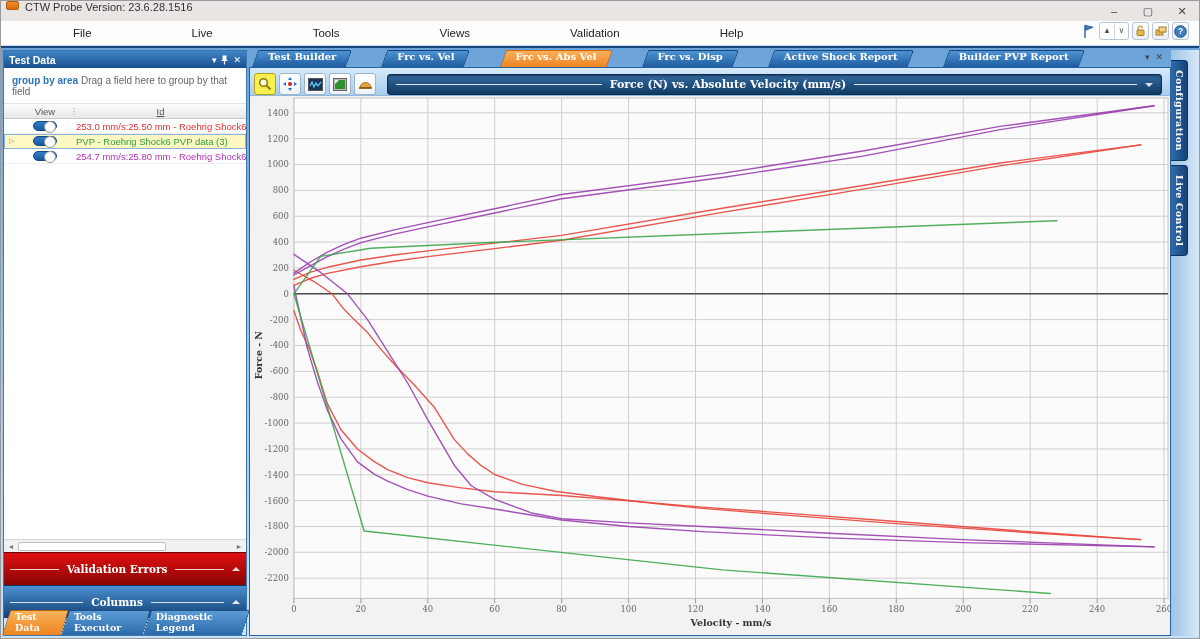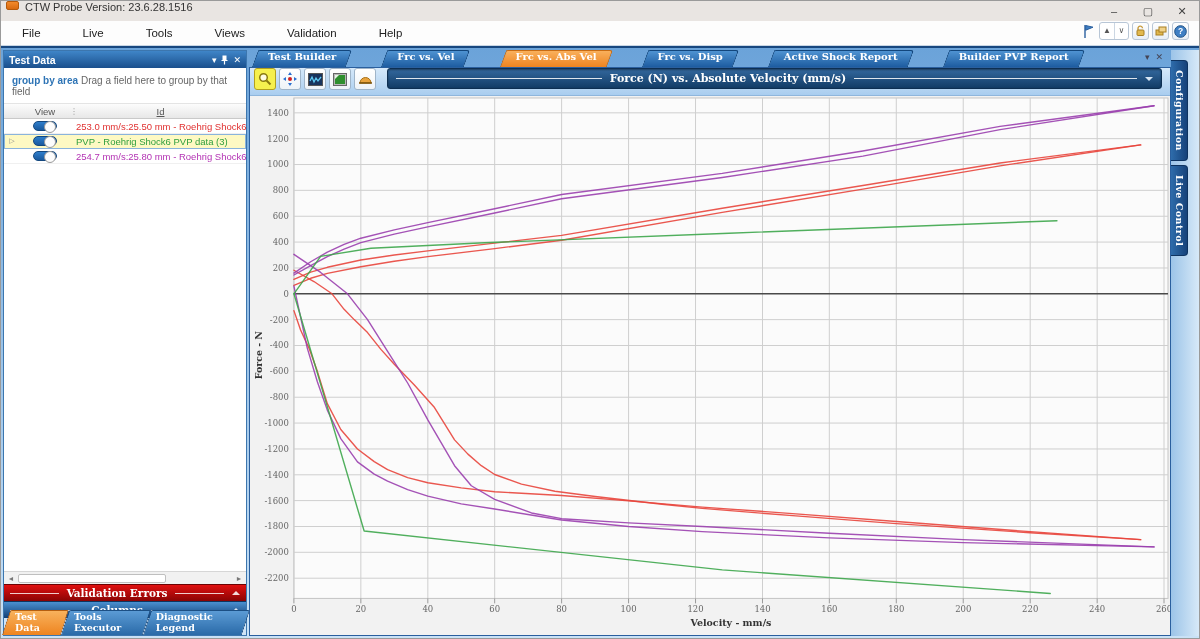--- a/index.html
+++ b/index.html
@@ -7,21 +7,21 @@
   .window { position:relative; width:1200px; height:639px; background:#e9e5e2; overflow:hidden; border:1px solid #9a9a9a; }
 
   
   .titlebar { position:absolute; top:0; left:0; right:0; height:20px; background:#e9e5e2; display:flex; align-items:flex-start; font-size:11px; color:#333; }
   .app-icon { width:13px; height:9px; margin:0 6px 0 5px; background:linear-gradient(#f28a2b,#d96a10); border-radius:2px; border:1px solid #b55a0c; }
   .win-controls { position:absolute; right:0; top:0; height:20px; display:flex; }
   .win-btn { width:34px; height:20px; text-align:center; font-size:11px; line-height:20px; color:#444; }
 
   
   .menubar { position:absolute; top:20px; left:0; right:0; height:25px; background:#fdfdfd; border-bottom:1px solid #c9d6e4; display:flex; align-items:center; font-size:11.5px; color:#222; }
-  .menu-item { padding:4px 21px; }
+  .menu-item { padding:4px 28px;margin-left:44px; }
 
   .sd-tab { position:absolute; right:118px; top:16px; width:106px; height:29px; background:linear-gradient(#5d9cd8,#1b5ca4); border:1px solid #124a82; border-bottom:none; border-radius:6px 6px 0 0; z-index:4; display:flex; align-items:center; padding:0 4px; }
   .sd-btn { height:19px; flex:1; background:linear-gradient(#a81d1d,#6d0c0c); border:1px solid #d8a8a8; border-radius:4px; color:#fff7e8; font:italic bold 10.5px "DejaVu Serif", serif; display:flex; align-items:center; justify-content:center; gap:4px; }
   .shield { width:11px; height:12px; background:#d02020; clip-path:polygon(50% 0,100% 18%,100% 55%,50% 100%,0 55%,0 18%); color:#fff; font-size:7px; line-height:11px; text-align:center; font-style:normal; font-family:"Liberation Sans",sans-serif; }
 
   .top-icons { position:absolute; right:10px; top:21px; display:flex; gap:3px; align-items:center; z-index:5; }
   .tool-btn { width:17px; height:18px; background:linear-gradient(#ffffff,#e8eef5); border:1px solid #b8c6d6; border-radius:3px; display:flex; align-items:center; justify-content:center; }
   .tool-group { display:flex; border:1px solid #b8c6d6; border-radius:3px; background:#fff; }
   .tool-group span { width:14px; height:16px; font-size:8px; color:#555; text-align:center; line-height:16px; }
   .tool-group span + span { border-left:1px solid #ccd7e3; }
@@ -44,21 +44,21 @@
   .trow.selected { background:#fef9c3; outline:1px solid #8ab4dc; outline-offset:-1px; }
   .expander { width:16px; text-align:center; color:#888; font-size:7px; }
   .view-cell { width:50px; display:flex; justify-content:center; }
   .toggle { width:24px; height:10px; border-radius:6px; background:linear-gradient(#2f7ecb,#1a5a9e); position:relative; border:1px solid #14487f; }
   .toggle::after { content:''; position:absolute; right:0px; top:-1px; width:10px; height:10px; border-radius:50%; background:#fdfdfd; border:1px solid #9a9a9a; }
   .row-label { flex:1; padding-left:6px; white-space:nowrap; overflow:hidden; }
   .panel-fill { flex:1; background:#fff; }
   .hscroll { height:13px; background:#f1f1f1; border-top:1px solid #d6d6d6; display:flex; align-items:center; padding:0 2px; }
   .hs-arrow { font-size:7px; color:#777; width:10px; text-align:center; }
   .hs-thumb { height:9px; flex-basis:62%; background:#fff; border:1px solid #bfbfbf; border-radius:2px; margin:0 2px; }
-  .band { height:17px; display:flex; align-items:center; color:#fff; font:bold 10.5px "DejaVu Serif", serif; padding:0 6px; gap:8px; }
+  .band { height:33px; display:flex; align-items:center; color:#fff; font:bold 10.5px "DejaVu Serif", serif; padding:0 6px; gap:8px; }
   .band .line { flex:1; height:1px; background:rgba(255,255,255,.8); }
   .band .chev { width:0; height:0; border-left:4px solid transparent; border-right:4px solid transparent; border-bottom:4px solid rgba(255,255,255,.85); }
   .band.red { background:linear-gradient(#e01010,#8a0404); border-top:1px solid #6d0202; }
   .band.blue { background:linear-gradient(#4a90d0,#123f75); border-top:1px solid #0e345f; }
   .bottom-tabs { height:17px; background:#cfe4f6; display:flex; align-items:flex-end; padding-left:2px; }
   .btab { position:relative; padding:1px 9px 2px 9px; font:bold 9.5px "DejaVu Serif", serif; color:#fff; }
   .btab::before { content:''; position:absolute; inset:0; transform:skewX(-18deg); background:linear-gradient(#5b9bd5,#2a6aa8); border:1px solid #1c4f84; border-bottom:none; border-radius:2px 2px 0 0; z-index:0; }
   .btab.active::before { background:linear-gradient(#f8b25c,#ee8420); border-color:#b55f10; }
   .btab span { position:relative; z-index:1; }
 
@@ -66,21 +66,21 @@
   .chart-panel { position:absolute; left:248px; top:2px; right:28px; bottom:2px; display:flex; flex-direction:column; }
   .tab-strip { height:17px; display:flex; padding-left:6px; position:relative;gap:40px; }
   .tab { position:relative; padding:1px 13px 2px 13px; font:bold 10px "DejaVu Serif", serif; color:#fff; }
   .tab + .tab { margin-left:-5px; }
   .tab::before { content:''; position:absolute; inset:0; transform:skewX(-20deg); background:linear-gradient(#4f93d2,#1d5ca0); border:1px solid #12467c; border-bottom:none; border-radius:2px 3px 0 0; z-index:0; }
   .tab.active { z-index:3; }
   .tab.active::before { background:linear-gradient(#f9b05c,#ee8420); border-color:#c96c12; }
   .tab span { position:relative; z-index:1; }
   .strip-icons { position:absolute; right:8px; top:2px; font-size:9px; color:#445; display:flex; gap:6px; }
   .chart-body { flex:1; display:flex; flex-direction:column; background:#fff; border:1px solid #2a5f9e; }
-  .chart-toolbar { height:28px; background:linear-gradient(#d6e9fa,#a9cdef); border-bottom:1px solid #8fb6dc; display:flex; align-items:flex-start; padding:0 4px; gap:3px; }
+  .chart-toolbar { height:28px; background:linear-gradient(#d6e9fa,#a9cdef); border-bottom:1px solid #8fb6dc; display:flex; align-items:flex-end; padding:0 4px; gap:3px; }
   .icon-btn { width:22px; height:22px; background:linear-gradient(#ffffff,#eef3f8); border:1px solid #9fb4c8; border-radius:3px; display:flex; align-items:center; justify-content:center; }
   .icon-btn.selected { background:#f6f04e; border-color:#b3a01e; }
   .title-band { flex:1; height:21px; margin:0 4px 0 8px; background:linear-gradient(#33689e,#123c66); border:1px solid #0d2f52; box-shadow:inset 0 1px 2px rgba(0,0,0,.4); border-radius:3px; display:flex; align-items:center; color:#fff; font:bold 11px "DejaVu Serif", serif; padding:0 8px; gap:8px; }
   .title-band .line { height:1px; background:rgba(255,255,255,.85); }
   .title-band .l1 { flex:.8; } .title-band .l2 { flex:1.1; }
   .title-band .chev { width:0; height:0; border-left:4px solid transparent; border-right:4px solid transparent; border-top:4px solid #d7e6f4; }
   .plot-wrap { flex:1; background:#f2f2f2; position:relative; }
   .plot-wrap svg { position:absolute; inset:0; width:100%; height:100%; }
 
   

